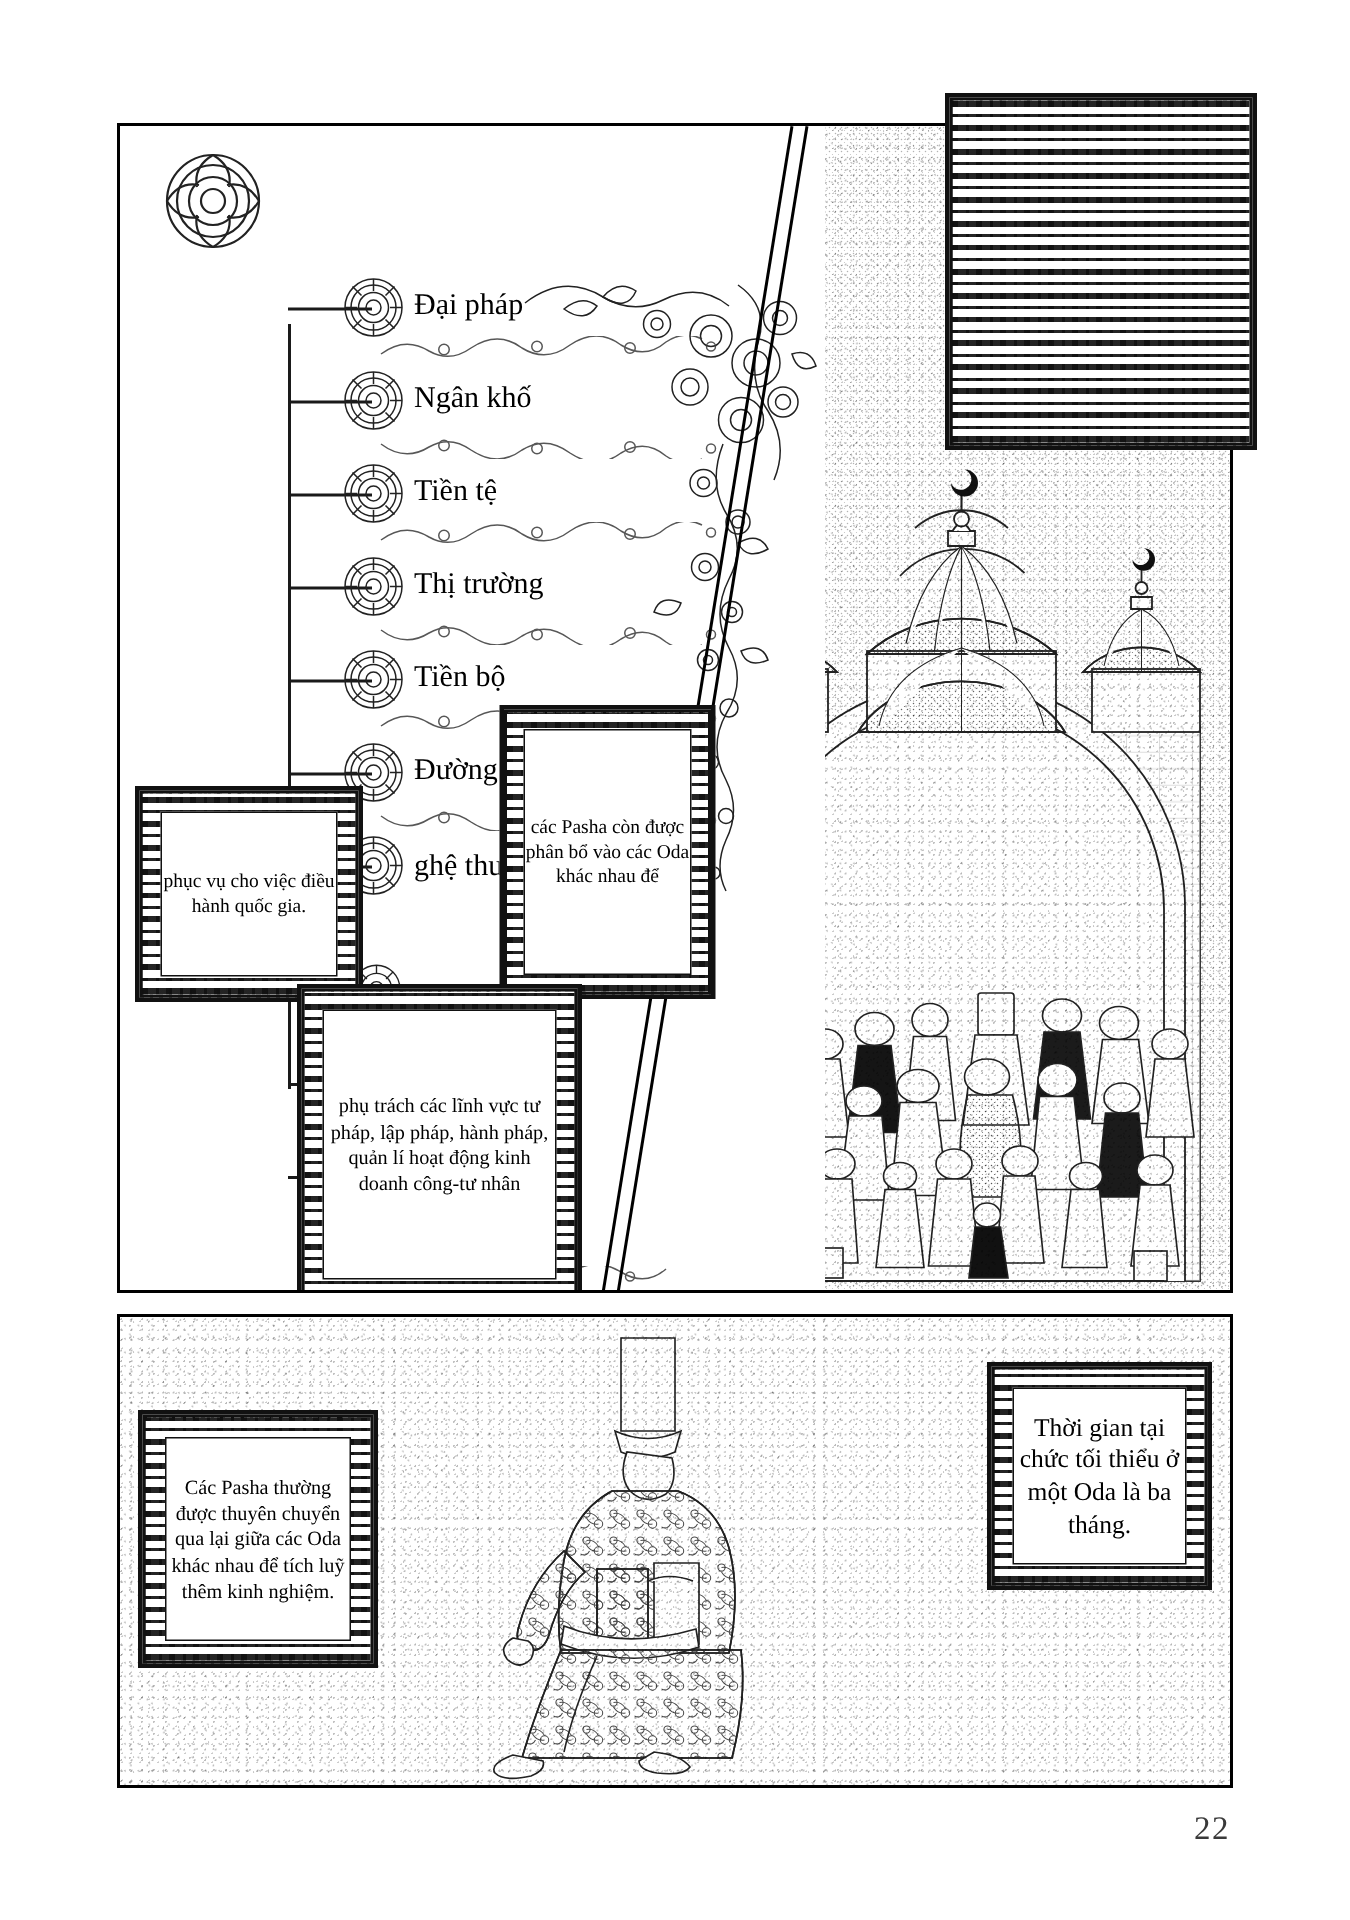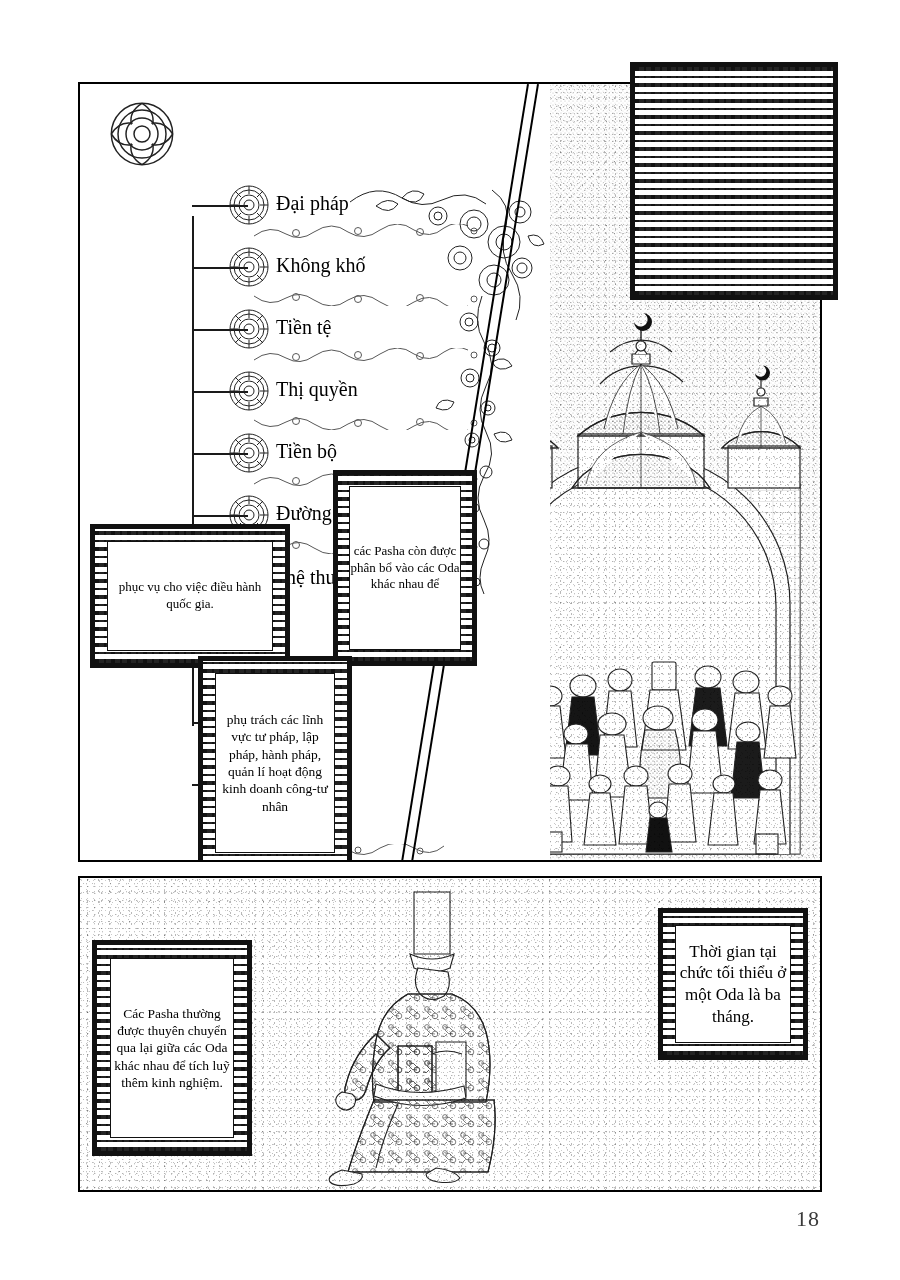--- a/index.html
+++ b/index.html
@@ -427,23 +427,23 @@
             </g>
           </svg></div>
       <div class="vine" style="left:160px;top:654px;"><svg width="40" height="20">
             <g fill="none" stroke="#333" stroke-width="1">
               <path d="M4 12 q10 -10 20 -2 q8 6 12 0"></path>
               <path d="M12 10 q4 -8 10 -2"></path>
             </g>
           </svg></div>
 
       <div class="list-label" style="left:196px;top:108px;">Đại pháp</div>
-      <div class="list-label" style="left:196px;top:170px;">Không khố</div>
+      <div class="list-label" style="left:196px;top:170px;">Ngân khố</div>
       <div class="list-label" style="left:196px;top:232px;">Tiền tệ</div>
-      <div class="list-label" style="left:196px;top:294px;">Thị quyền</div>
+      <div class="list-label" style="left:196px;top:294px;">Thị trường</div>
       <div class="list-label" style="left:196px;top:356px;">Tiền bộ</div>
       <div class="list-label" style="left:196px;top:418px;">Đường thủy</div>
       <div class="list-label" style="left:196px;top:482px;">ghệ thuật</div>
 
       <div class="vine" style="left:168px;top:140px;">
         <svg width="252" height="20">
             <g fill="none" stroke="#3a3a3a" stroke-width="1">
               <path d="M6 12 q16 -12 32 -2 q14 8 28 -2 q18 -12 34 0 q16 10 32 -2 q18 -12 34 0 q16 10 30 -2 q12 -8 24 -2"></path>
               <circle cx="48" cy="9" r="3.5"></circle>
               <circle cx="110" cy="7" r="3.5"></circle>
@@ -521,27 +521,27 @@
 
     <div class="divider" style="left:447px;top:0px;width:2.4px;height:880px;transform:rotate(9.2deg);"></div>
     <div class="divider" style="left:457px;top:0px;width:2.4px;height:880px;transform:rotate(9.2deg);"></div>
 
     <div class="capbox" style="left:253px;top:386px;width:144px;height:196px;">
       <div class="frame"></div>
       <div class="frame-inner"></div>
       <div class="well" style="left:16px;top:16px;right:16px;bottom:16px;font-size:13px;">các Pasha còn được phân bổ vào các Oda khác nhau để</div>
     </div>
 
-    <div class="capbox" style="left:10px;top:440px;width:152px;height:144px;padding-left:48px;">
+    <div class="capbox" style="left:10px;top:440px;width:152px;height:144px;">
       <div class="frame"></div>
       <div class="frame-inner"></div>
       <div class="well" style="left:17px;top:17px;right:17px;bottom:17px;font-size:13px;">phục vụ cho việc điều hành quốc gia.</div>
     </div>
 
-    <div class="capbox" style="left:118px;top:572px;width:154px;height:214px;">
+    <div class="capbox" style="left:118px;top:572px;width:190px;height:214px;">
       <div class="frame"></div>
       <div class="frame-inner"></div>
       <div class="well" style="left:17px;top:17px;right:17px;bottom:17px;font-size:13.5px;">phụ trách các lĩnh vực tư pháp, lập pháp, hành pháp, quản lí hoạt động kinh doanh công-tư nhân</div>
     </div>
   </div>
 
   <div class="capbox" style="left:630px;top:62px;width:208px;height:238px;">
     <div class="frame"></div>
     <div class="frame-inner"></div>
   </div>
@@ -586,28 +586,28 @@
           <path d="M294 222 q-18 44 -26 72 h140 q10 -40 6 -72 z" fill="none"></path>
 
           <path d="M318 226 q-16 36 -22 64" fill="none"></path>
 
           <path d="M262 292 q-16 6 -12 12 q6 6 24 2 q10 -4 8 -10 z"></path>
           <path d="M356 290 q18 2 24 10 q-4 6 -22 4 q-12 -2 -12 -8 z"></path>
         </g>
       </svg>
     </div>
 
-    <div class="capbox" style="left:12px;top:62px;width:160px;height:216px;">
+    <div class="capbox" style="left:12px;top:62px;width:160px;height:172px;">
       <div class="frame"></div>
       <div class="frame-inner"></div>
       <div class="well" style="left:18px;top:18px;right:18px;bottom:18px;font-size:13.5px;">Các Pasha thường được thuyên chuyển qua lại giữa các Oda khác nhau để tích luỹ thêm kinh nghiệm.</div>
     </div>
 
     <div class="capbox" style="left:578px;top:30px;width:150px;height:152px;">
       <div class="frame"></div>
       <div class="frame-inner"></div>
       <div class="well" style="left:17px;top:17px;right:17px;bottom:17px;font-size:17px;">Thời gian tại chức tối thiểu ở một Oda là ba tháng.</div>
     </div>
   </div>
 
-  <div id="page-number">18</div>
+  <div id="page-number">22</div>
 
 </div>
 
 </body></html>

